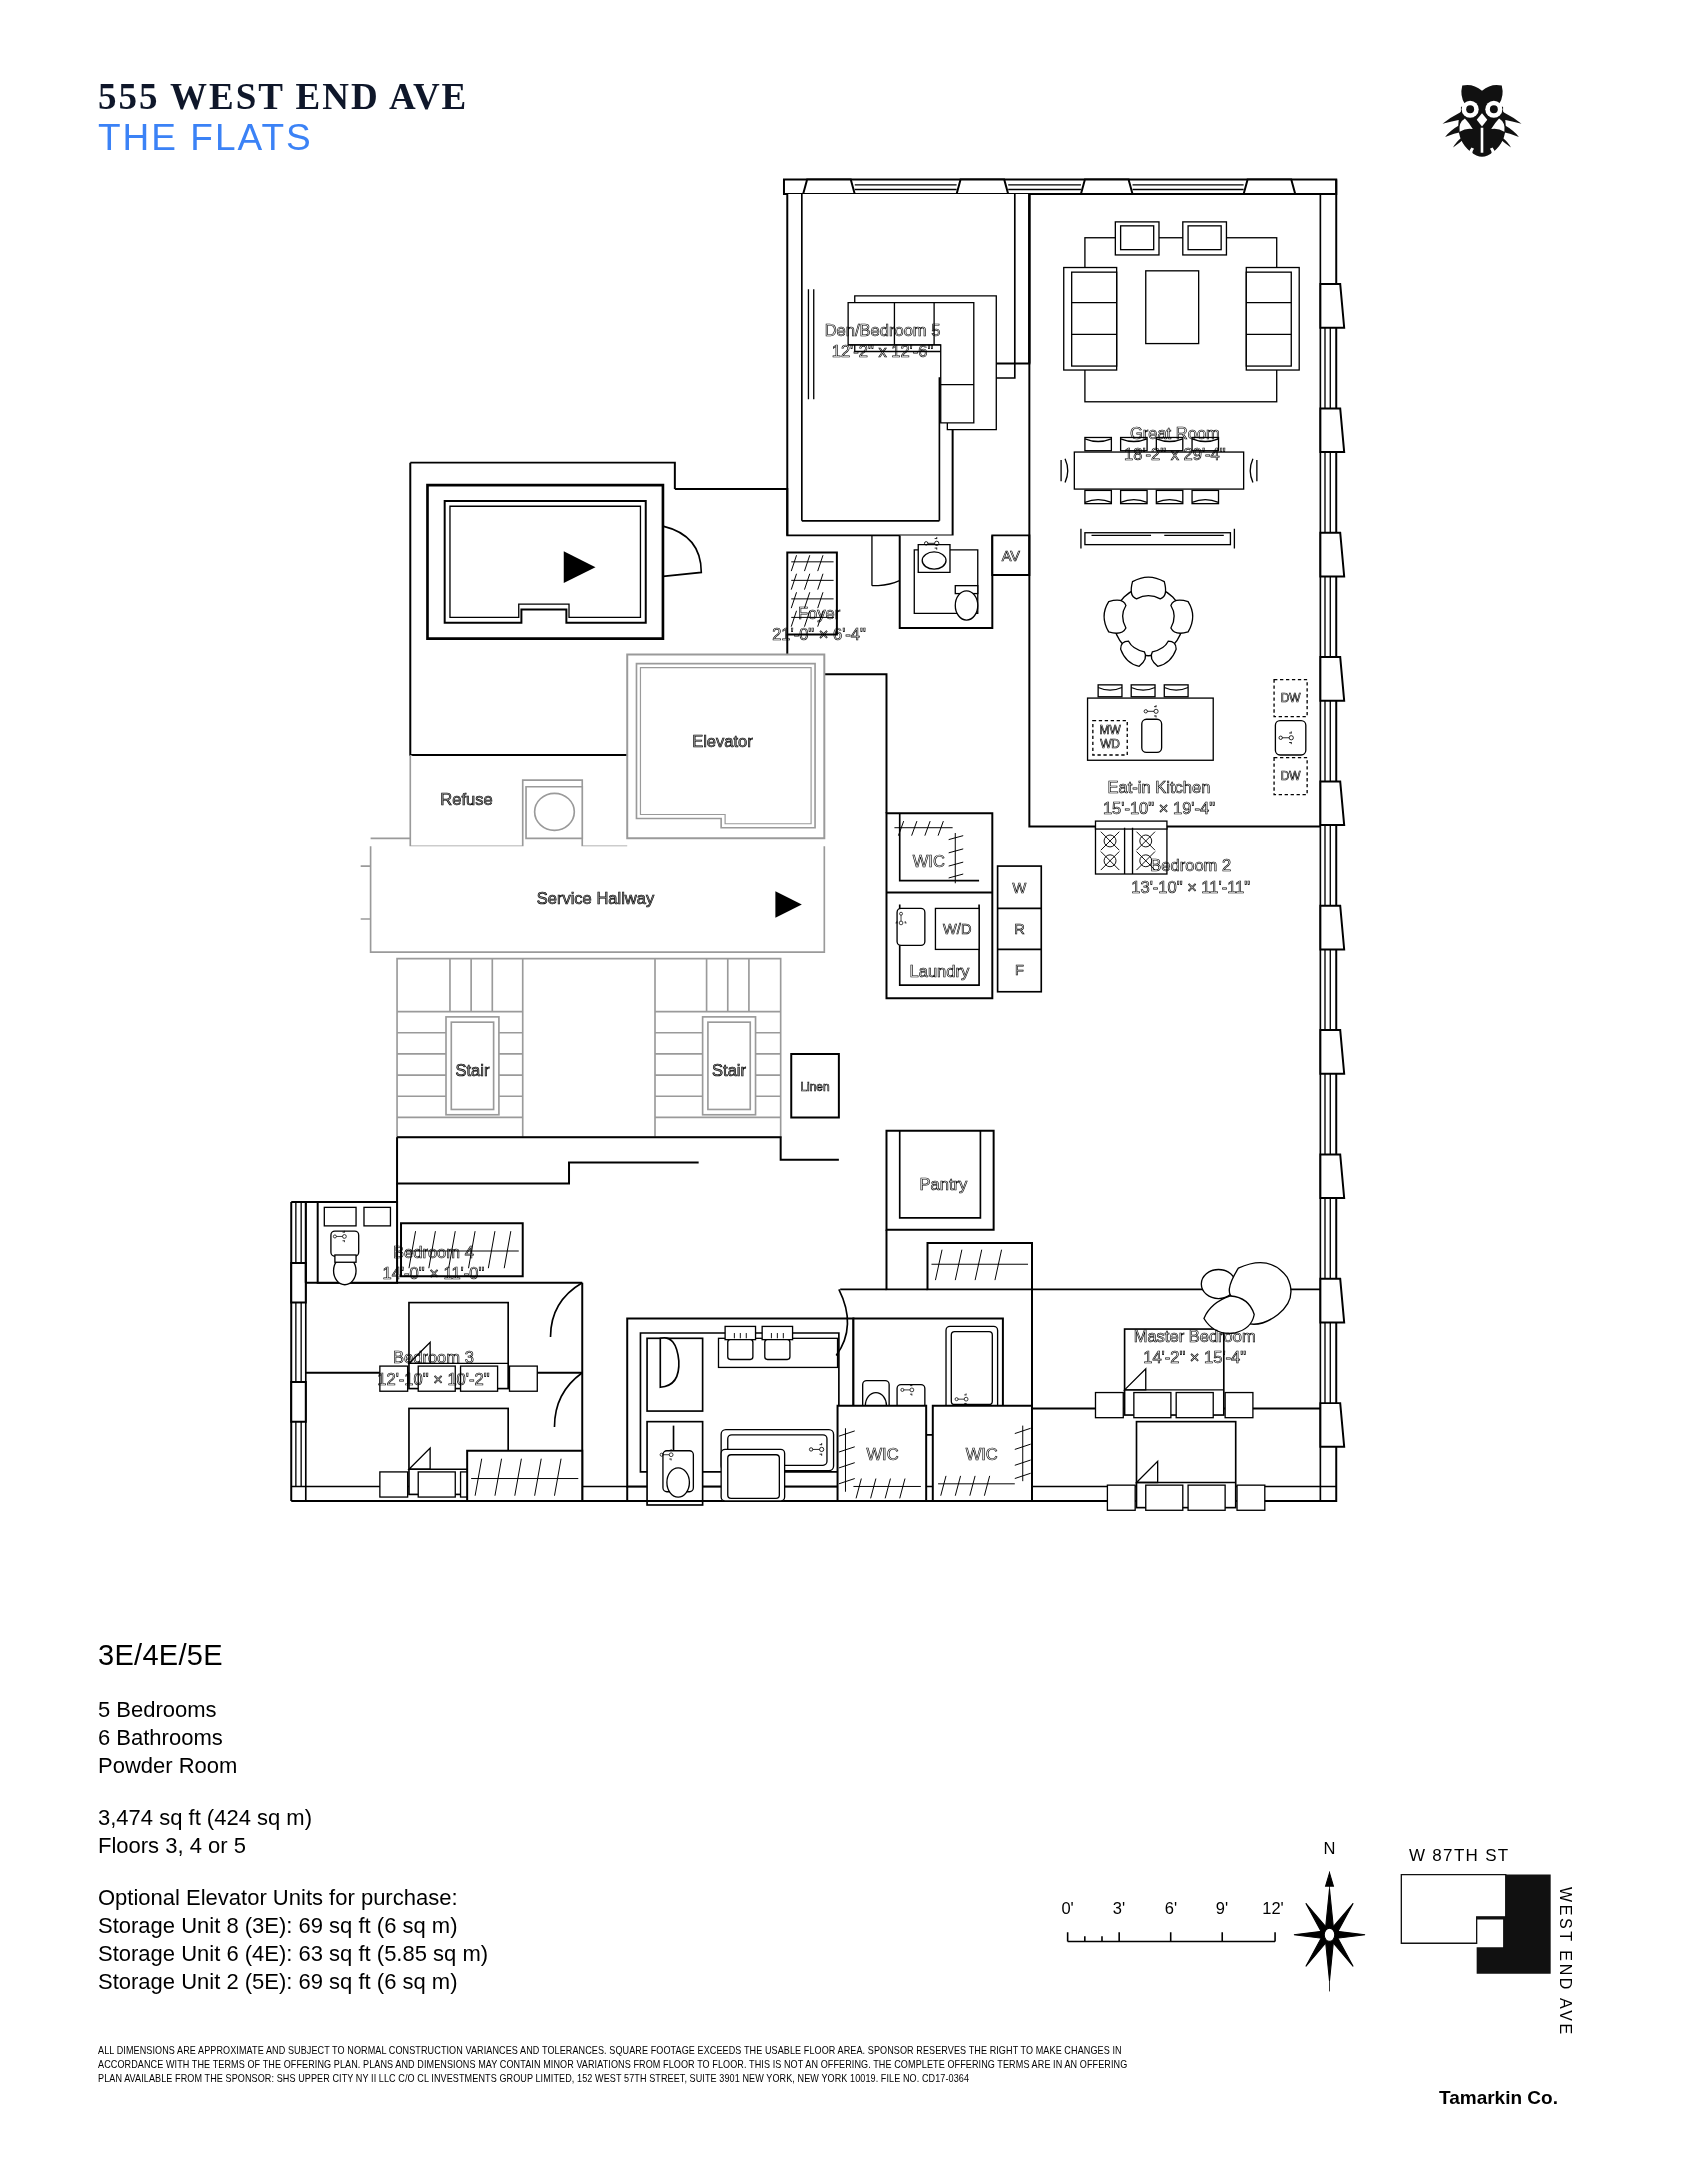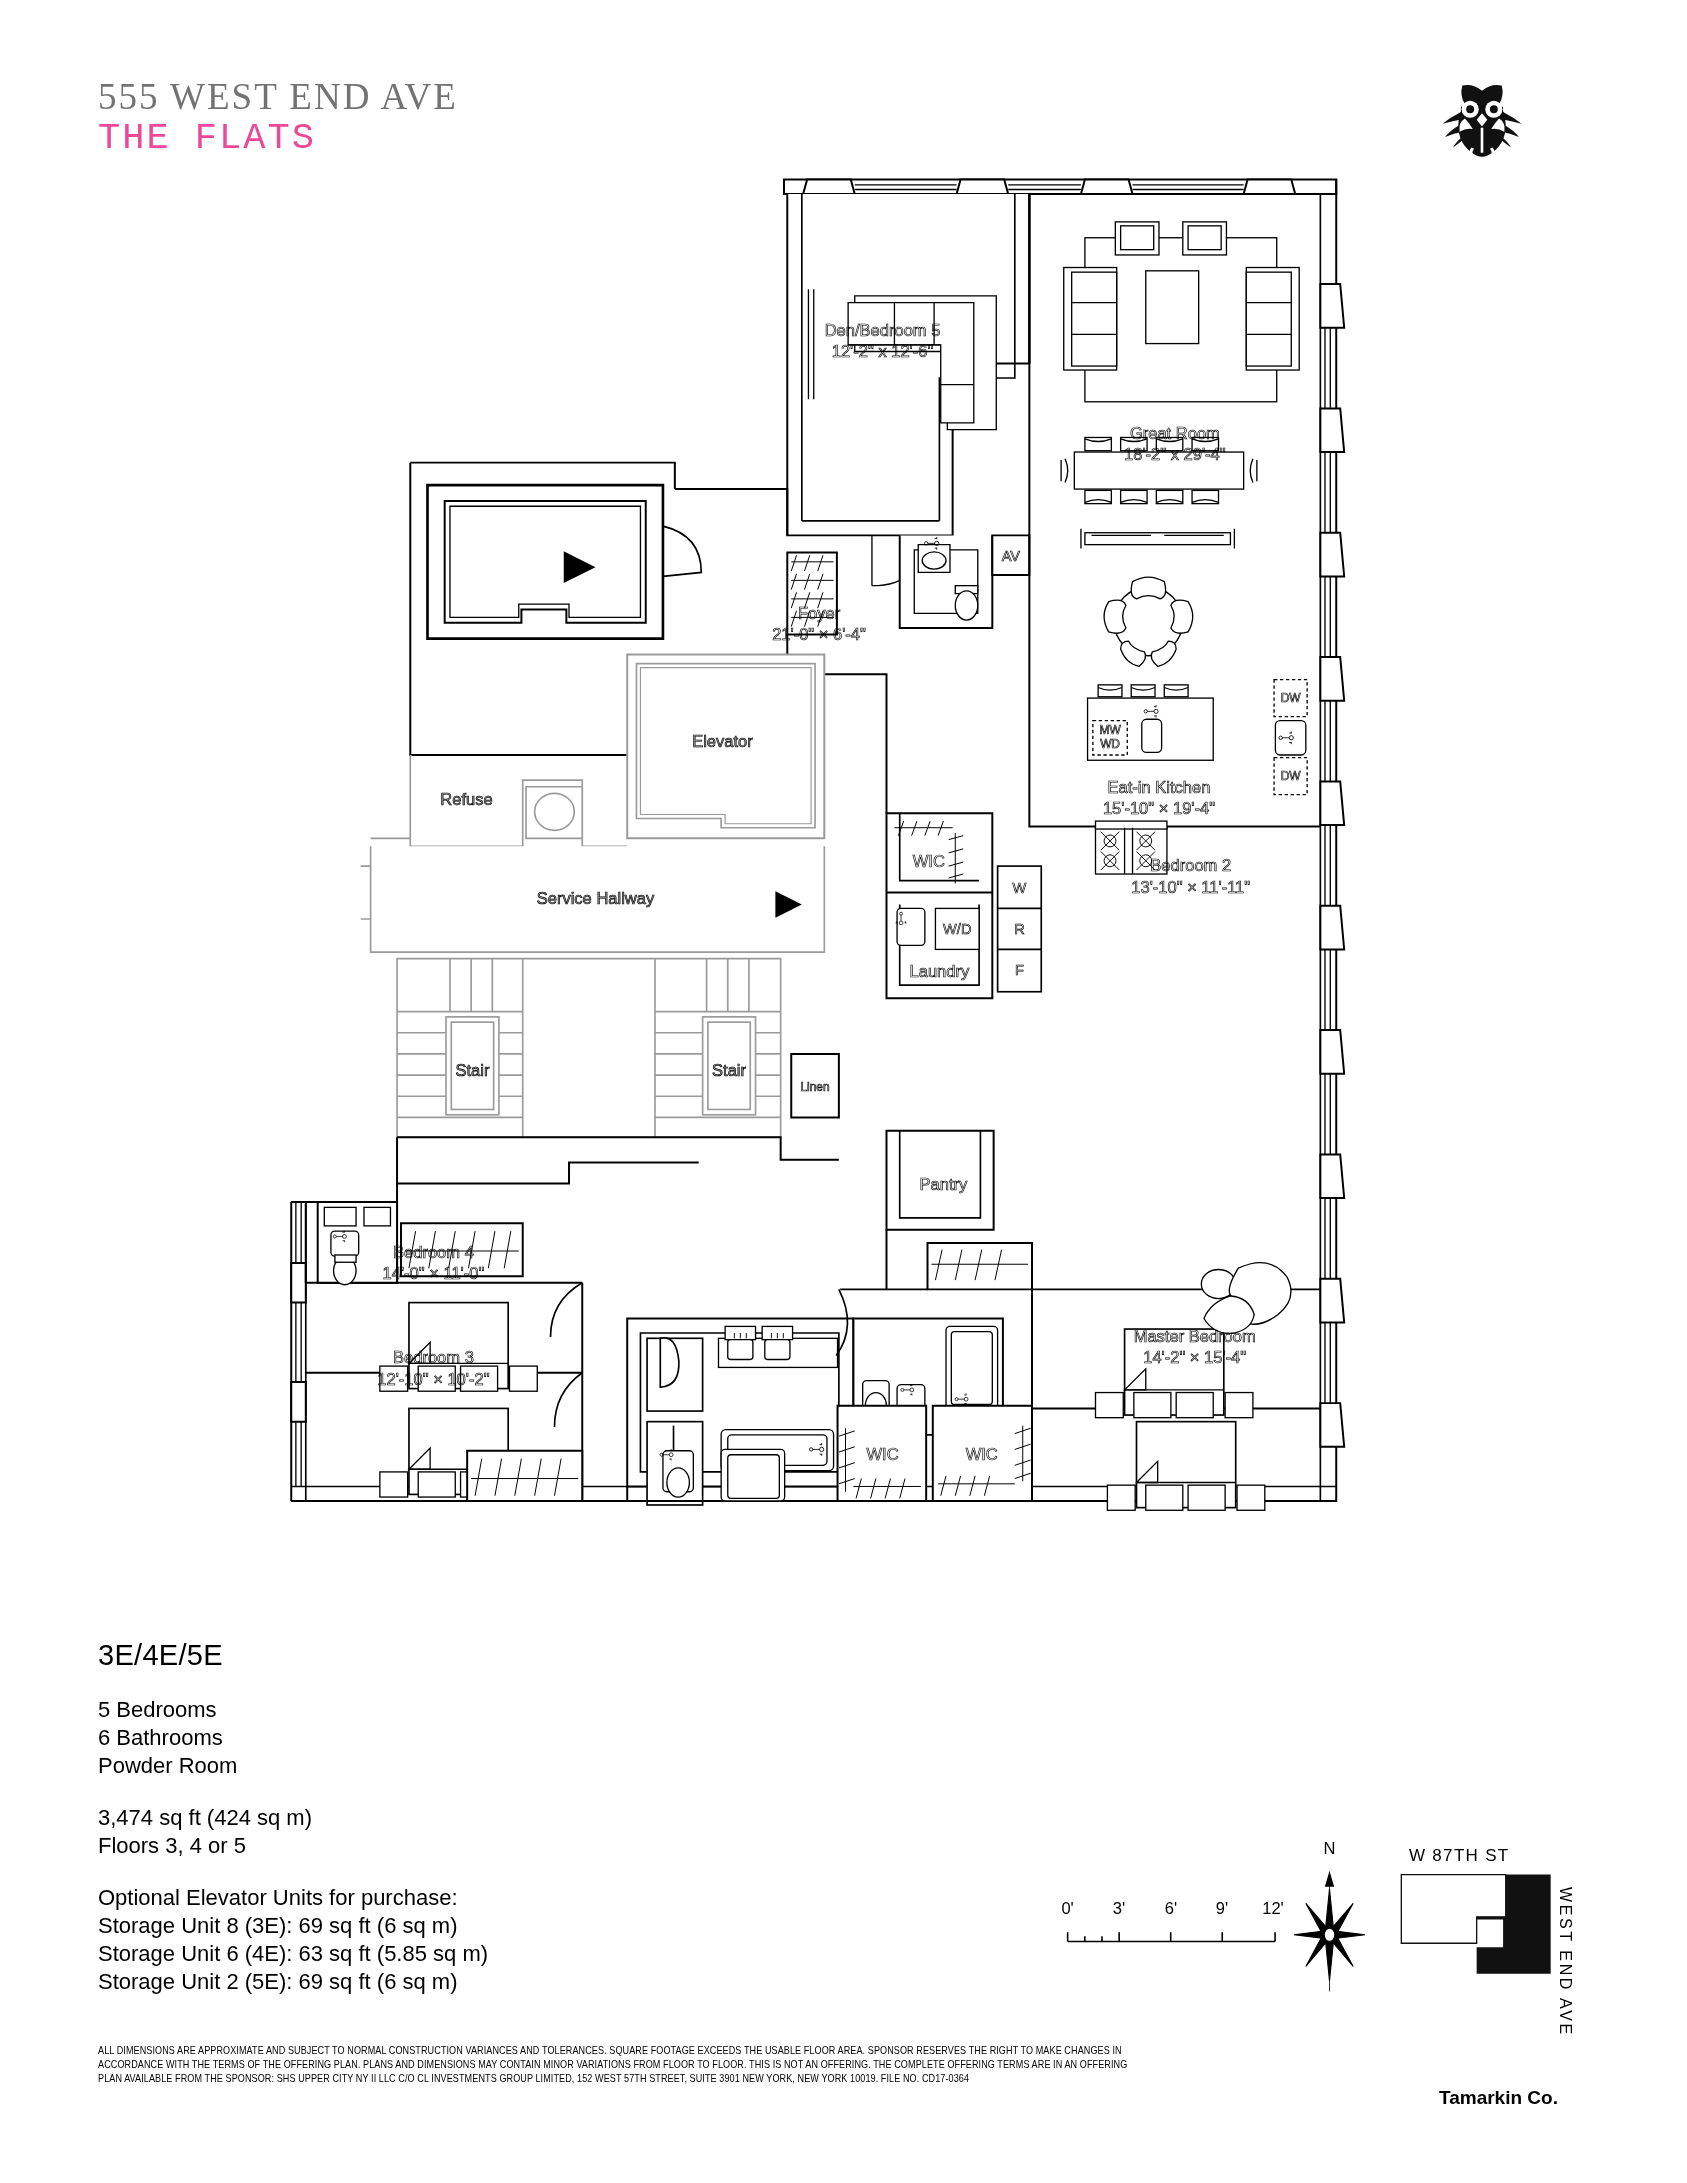--- a/index.html
+++ b/index.html
@@ -4,23 +4,23 @@
 <style>
   html,body{margin:0;padding:0;background:#fff;}
   body{width:1687px;height:2183px;position:relative;
        font-family:"Liberation Sans",sans-serif;color:#000;
        -webkit-font-smoothing:antialiased;}
   .abs{position:absolute;}
 
   
   #header{left:98px;top:78px;}
   #bldg-addr{font-family:"Liberation Serif",serif;font-size:37px;letter-spacing:2px;
-             color:#737373;line-height:1.05;font-weight:400;}
-  #plan-name{font-family:Liberation Mono, monospace;font-size:37px;letter-spacing:2px;
-             color:#ec4899;line-height:1.15;font-weight:400;}
+             color:#0f172a;line-height:1.05;font-weight:700;}
+  #plan-name{font-family:Liberation Sans, sans-serif;font-size:37px;letter-spacing:2px;
+             color:#3b82f6;line-height:1.15;font-weight:400;}
   #owl-logo{left:1416px;top:79px;width:132px;height:79px;}
 
   
   #planwrap{left:0;top:165px;width:1687px;height:1422px;}
 
   
   #unitinfo{left:98px;top:1641px;font-size:23px;line-height:1;}
   #unit-id{font-size:29px;letter-spacing:0.3px;margin-bottom:26px;}
   .infoline{font-size:22px;line-height:28px;white-space:pre;}
   .gap{height:24px;}

